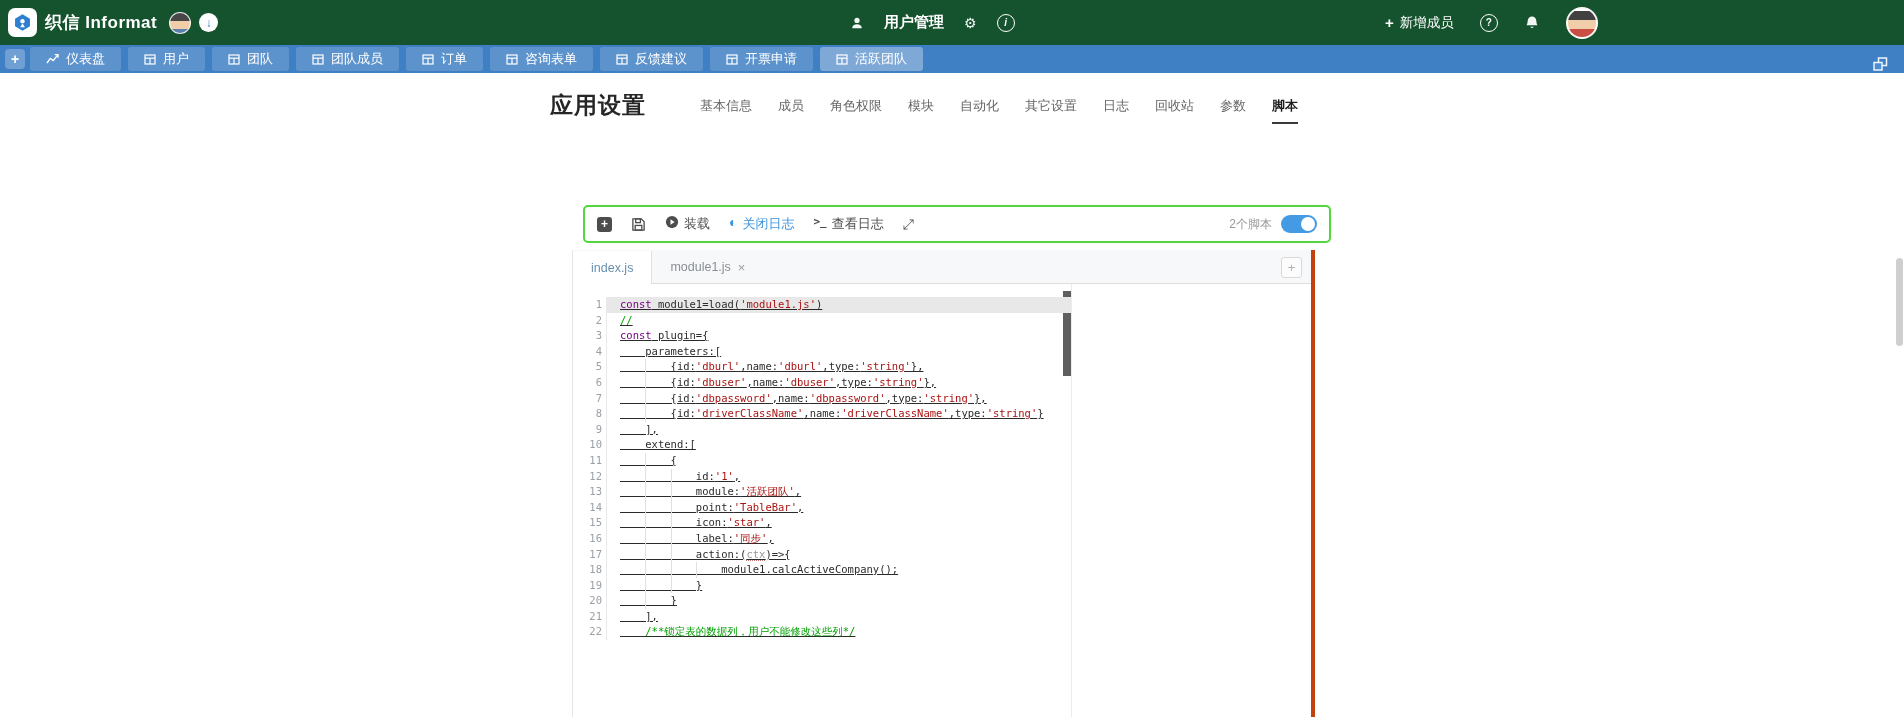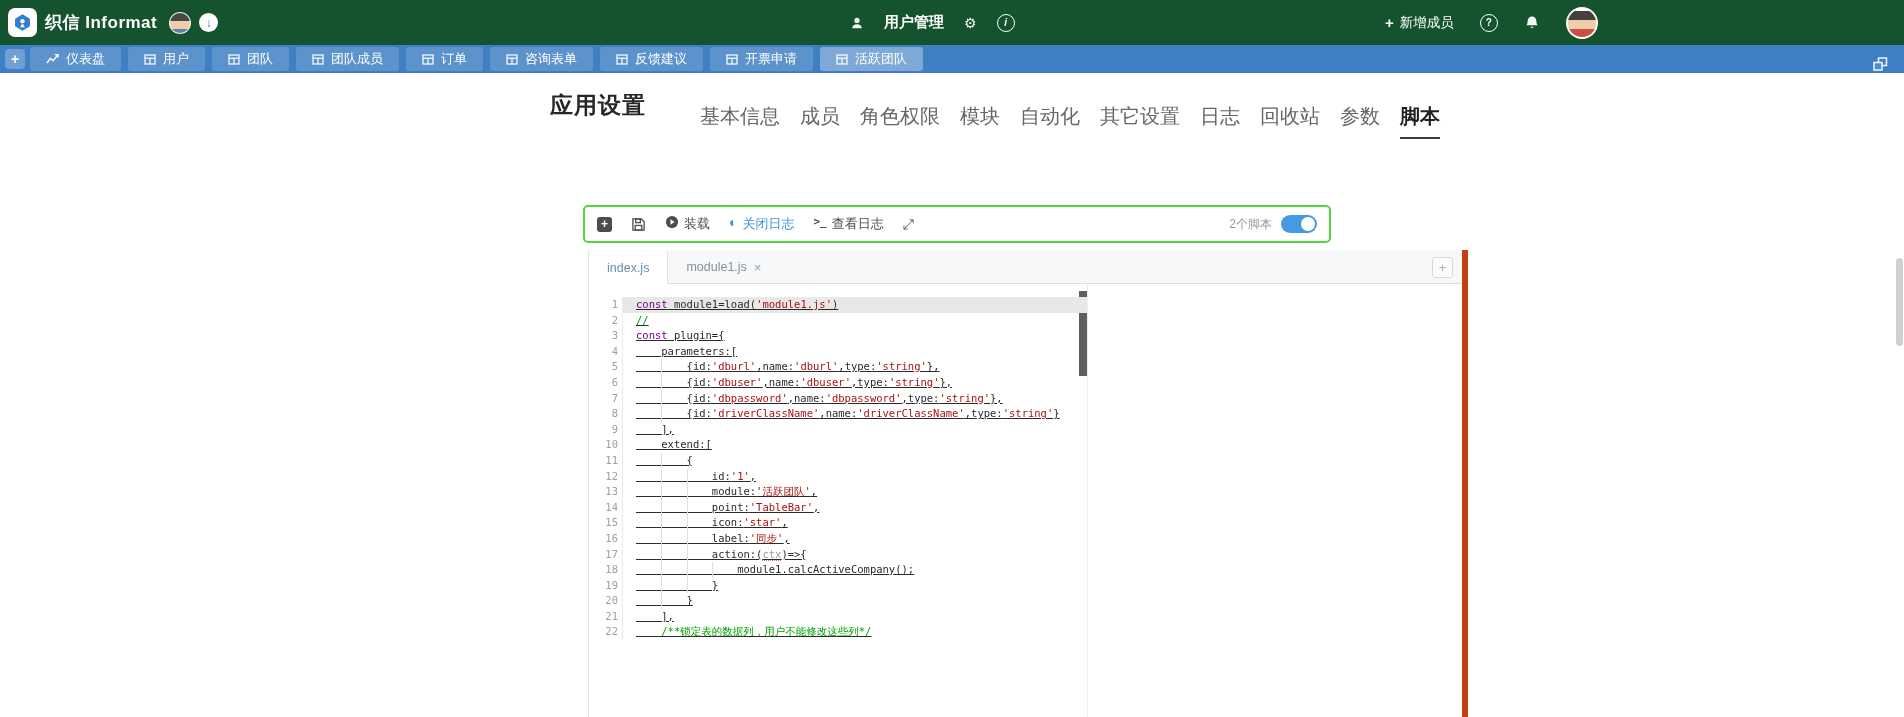--- a/index.html
+++ b/index.html
@@ -31,21 +31,21 @@
            border-radius:4px;color:#fff;font-size:14px;font-weight:bold;display:flex;align-items:center;justify-content:center;}
   .nav-tabs{position:absolute;left:30px;top:0;height:28px;display:flex;align-items:center;gap:7px;}
   .nav-tab{height:24px;padding:0 16px;background:rgba(255,255,255,.16);border-radius:3px;color:#fff;
            font-size:13px;display:flex;align-items:center;gap:7px;white-space:nowrap;}
   .nav-tab.active{background:rgba(255,255,255,.33);}
   .nav-tab svg{flex:0 0 auto;}
   .win-ico{position:absolute;left:1872px;top:56px;color:#eef4fb;}
 
   
   .page-title{position:absolute;left:550px;top:90px;font-size:23px;font-weight:bold;color:#262626;letter-spacing:1px;}
-  .set-tabs{position:absolute;left:700px;top:103px;display:flex;gap:20px;font-size:20px;color:#666;}
+  .set-tabs{position:absolute;left:700px;top:97px;display:flex;gap:26px;font-size:13px;color:#666;}
   .set-tab{position:relative;padding-bottom:9px;cursor:pointer;white-space:nowrap;}
   .set-tab.active{color:#1f1f1f;font-weight:bold;}
   .set-tab.active:after{content:"";position:absolute;left:0;right:0;bottom:0;height:2px;background:#3a3a3a;}
 
   
   .toolbar{position:absolute;left:583px;top:205px;width:748px;height:38px;box-sizing:border-box;
            border:2px solid #54d63f;border-radius:5px;background:#fff;display:flex;align-items:center;padding:0 12px;}
   .tb-ico{display:flex;align-items:center;justify-content:center;margin-right:19px;color:#4d4d4d;}
   .plus-square{width:15px;height:15px;background:#4d4d4d;border-radius:3px;color:#fff;font-size:12px;font-weight:bold;
                display:flex;align-items:center;justify-content:center;}
@@ -53,22 +53,22 @@
   .tb-group.blue{color:#3d94dd;}
   .half-circle{font-size:14px;line-height:1;}
   .term-glyph{font-family:"DejaVu Sans Mono",monospace;font-size:11px;font-weight:bold;}
   .expand-glyph{font-size:14px;color:#4d4d4d;}
   .tb-right{margin-left:auto;display:flex;align-items:center;gap:9px;}
   .script-count{font-size:12px;color:#999;}
   .toggle{width:36px;height:18px;border-radius:9px;background:#449be4;position:relative;cursor:pointer;}
   .toggle .knob{position:absolute;right:2px;top:2px;width:14px;height:14px;border-radius:50%;background:#fff;}
 
   
-  .editor-wrap{position:absolute;left:588px;top:250px;width:880px;height:467px;background:#fff;
-               border-left:1px solid #e4e4e4;border-right:6px solid #c2410c;box-sizing:border-box;}
+  .editor-wrap{position:absolute;left:572px;top:250px;width:743px;height:467px;background:#fff;
+               border-left:1px solid #e4e4e4;border-right:4px solid #c2410c;box-sizing:border-box;}
   .ed-tabs{position:relative;height:33px;background:#f7f8fa;border-bottom:1px solid #dedede;display:flex;align-items:flex-end;}
   .ed-tab{height:32px;padding:0 18px;display:flex;align-items:center;gap:7px;font-size:12.5px;color:#8a8f94;cursor:pointer;}
   .ed-tab.active{background:#fff;color:#6a8fae;border-right:1px solid #e2e2e2;margin-bottom:-1px;height:33px;}
   .ed-close{color:#9aa0a6;font-size:13px;}
   .ed-add{position:absolute;right:9px;top:7px;width:19px;height:19px;border:1px solid #d9d9d9;border-radius:3px;
           background:#fcfcfc;color:#b0b0b0;font-size:13px;display:flex;align-items:center;justify-content:center;cursor:pointer;}
 
   .code-area{position:relative;width:499px;height:434px;border-right:1px solid #ececec;box-sizing:border-box;
              padding-top:13px;font-family:"DejaVu Sans Mono",monospace;font-size:10.5px;line-height:15.6px;overflow:hidden;}
   .code-line{display:flex;}

